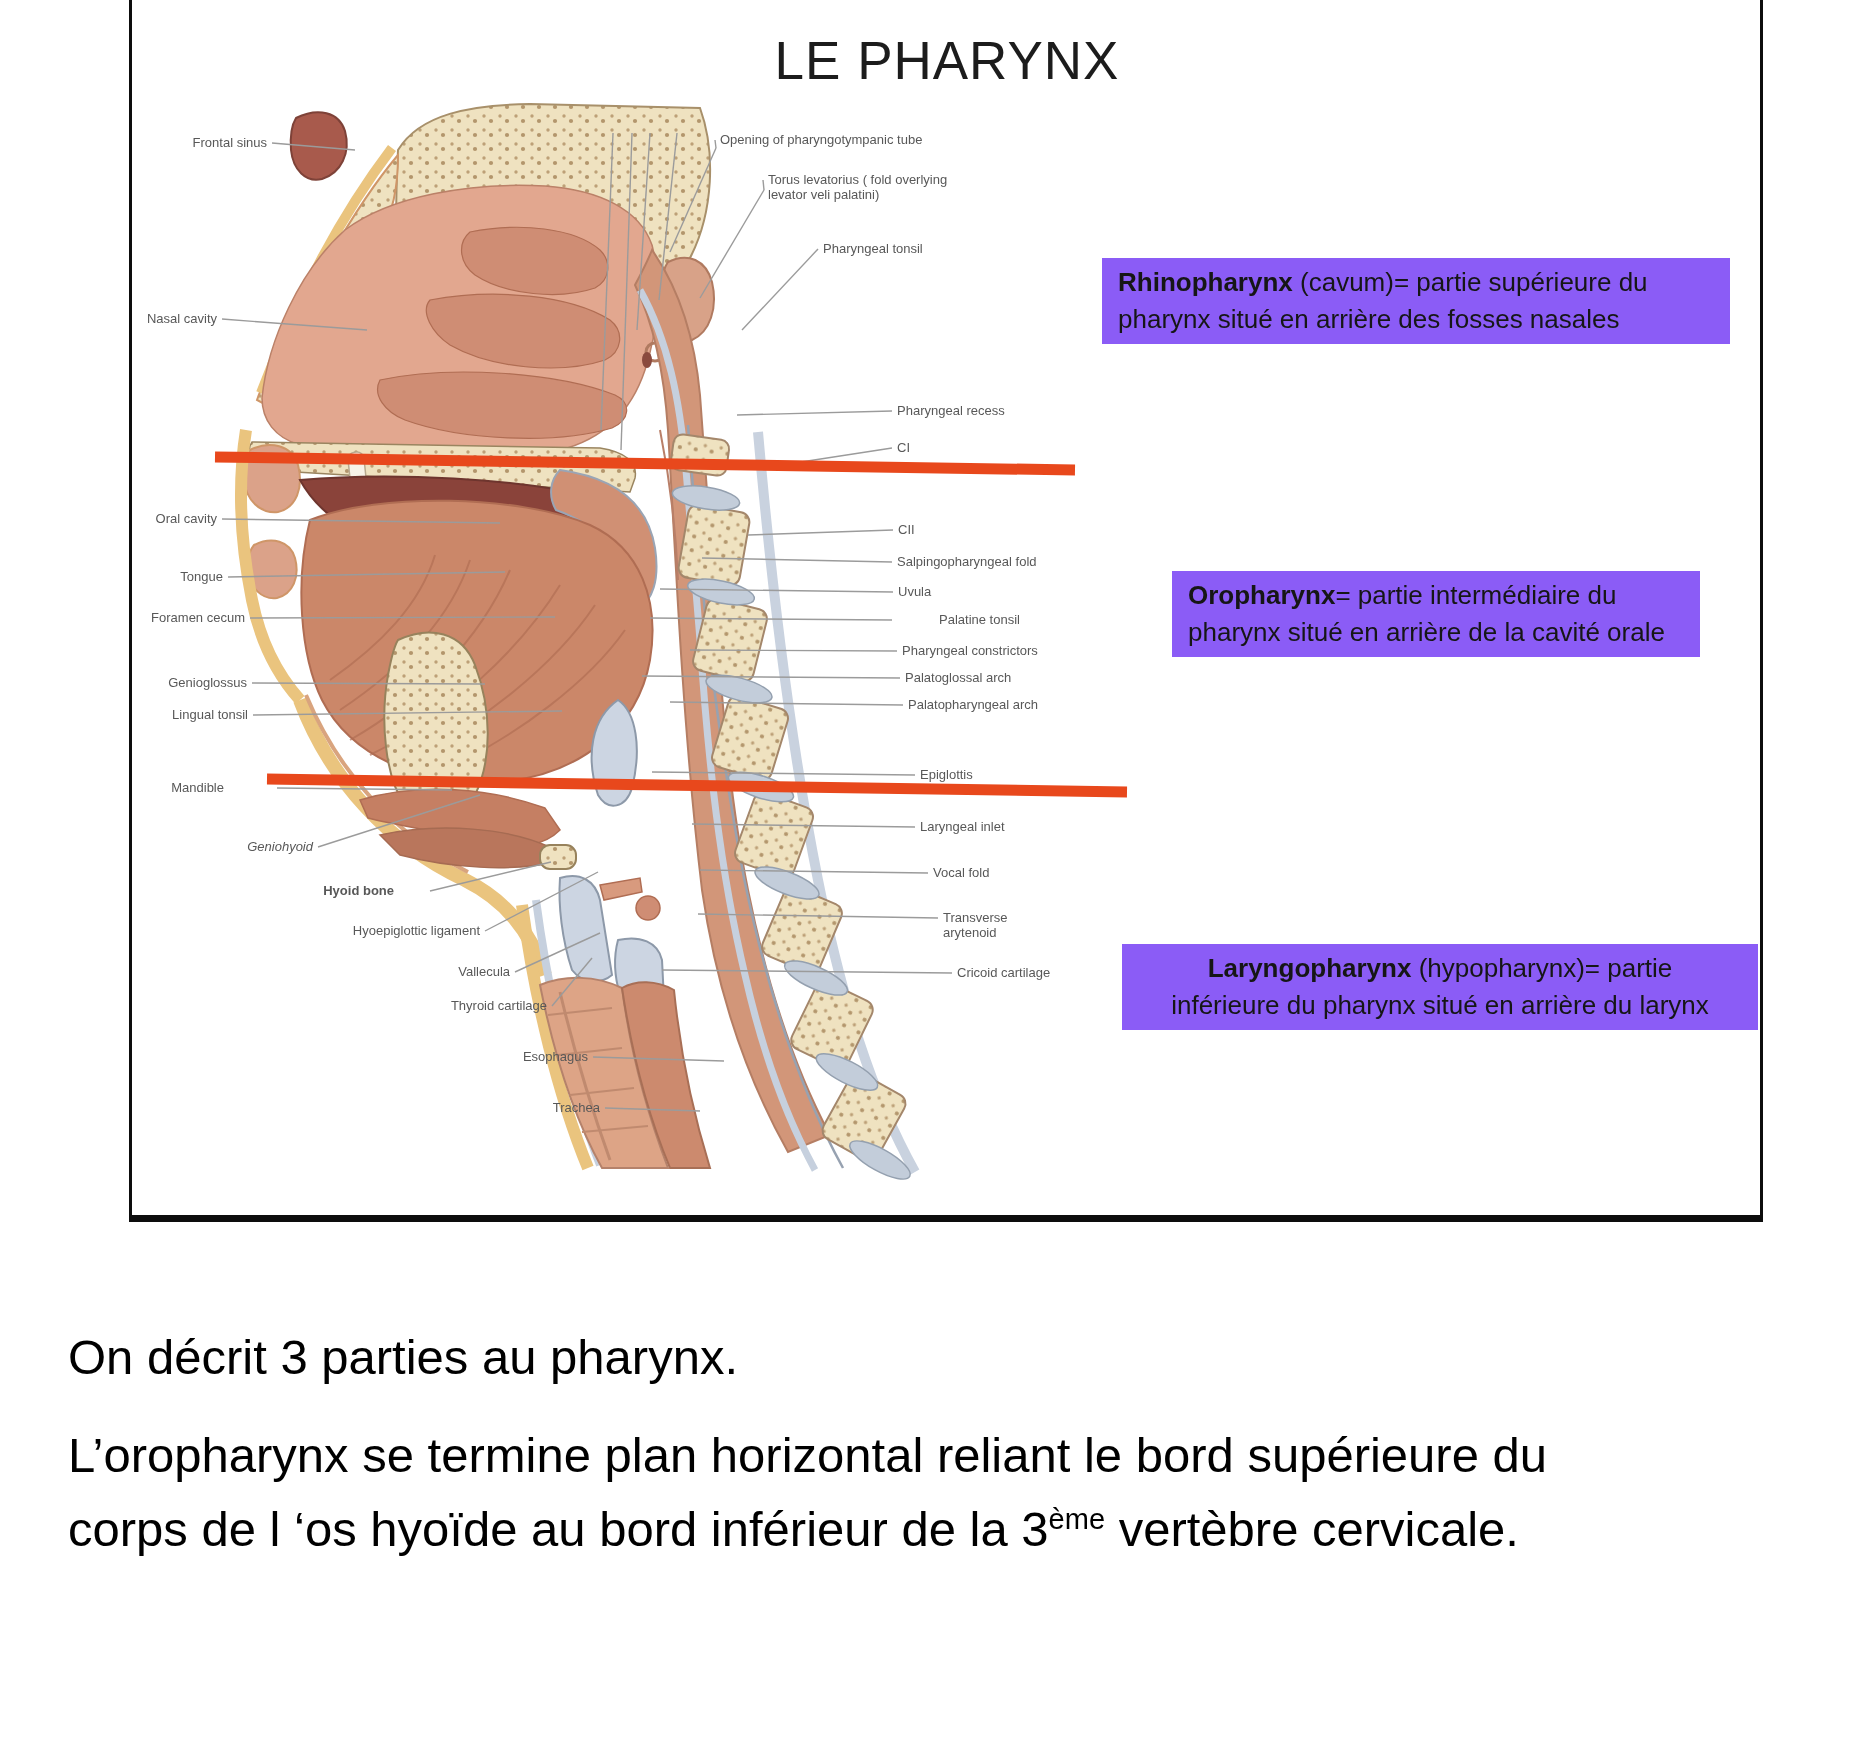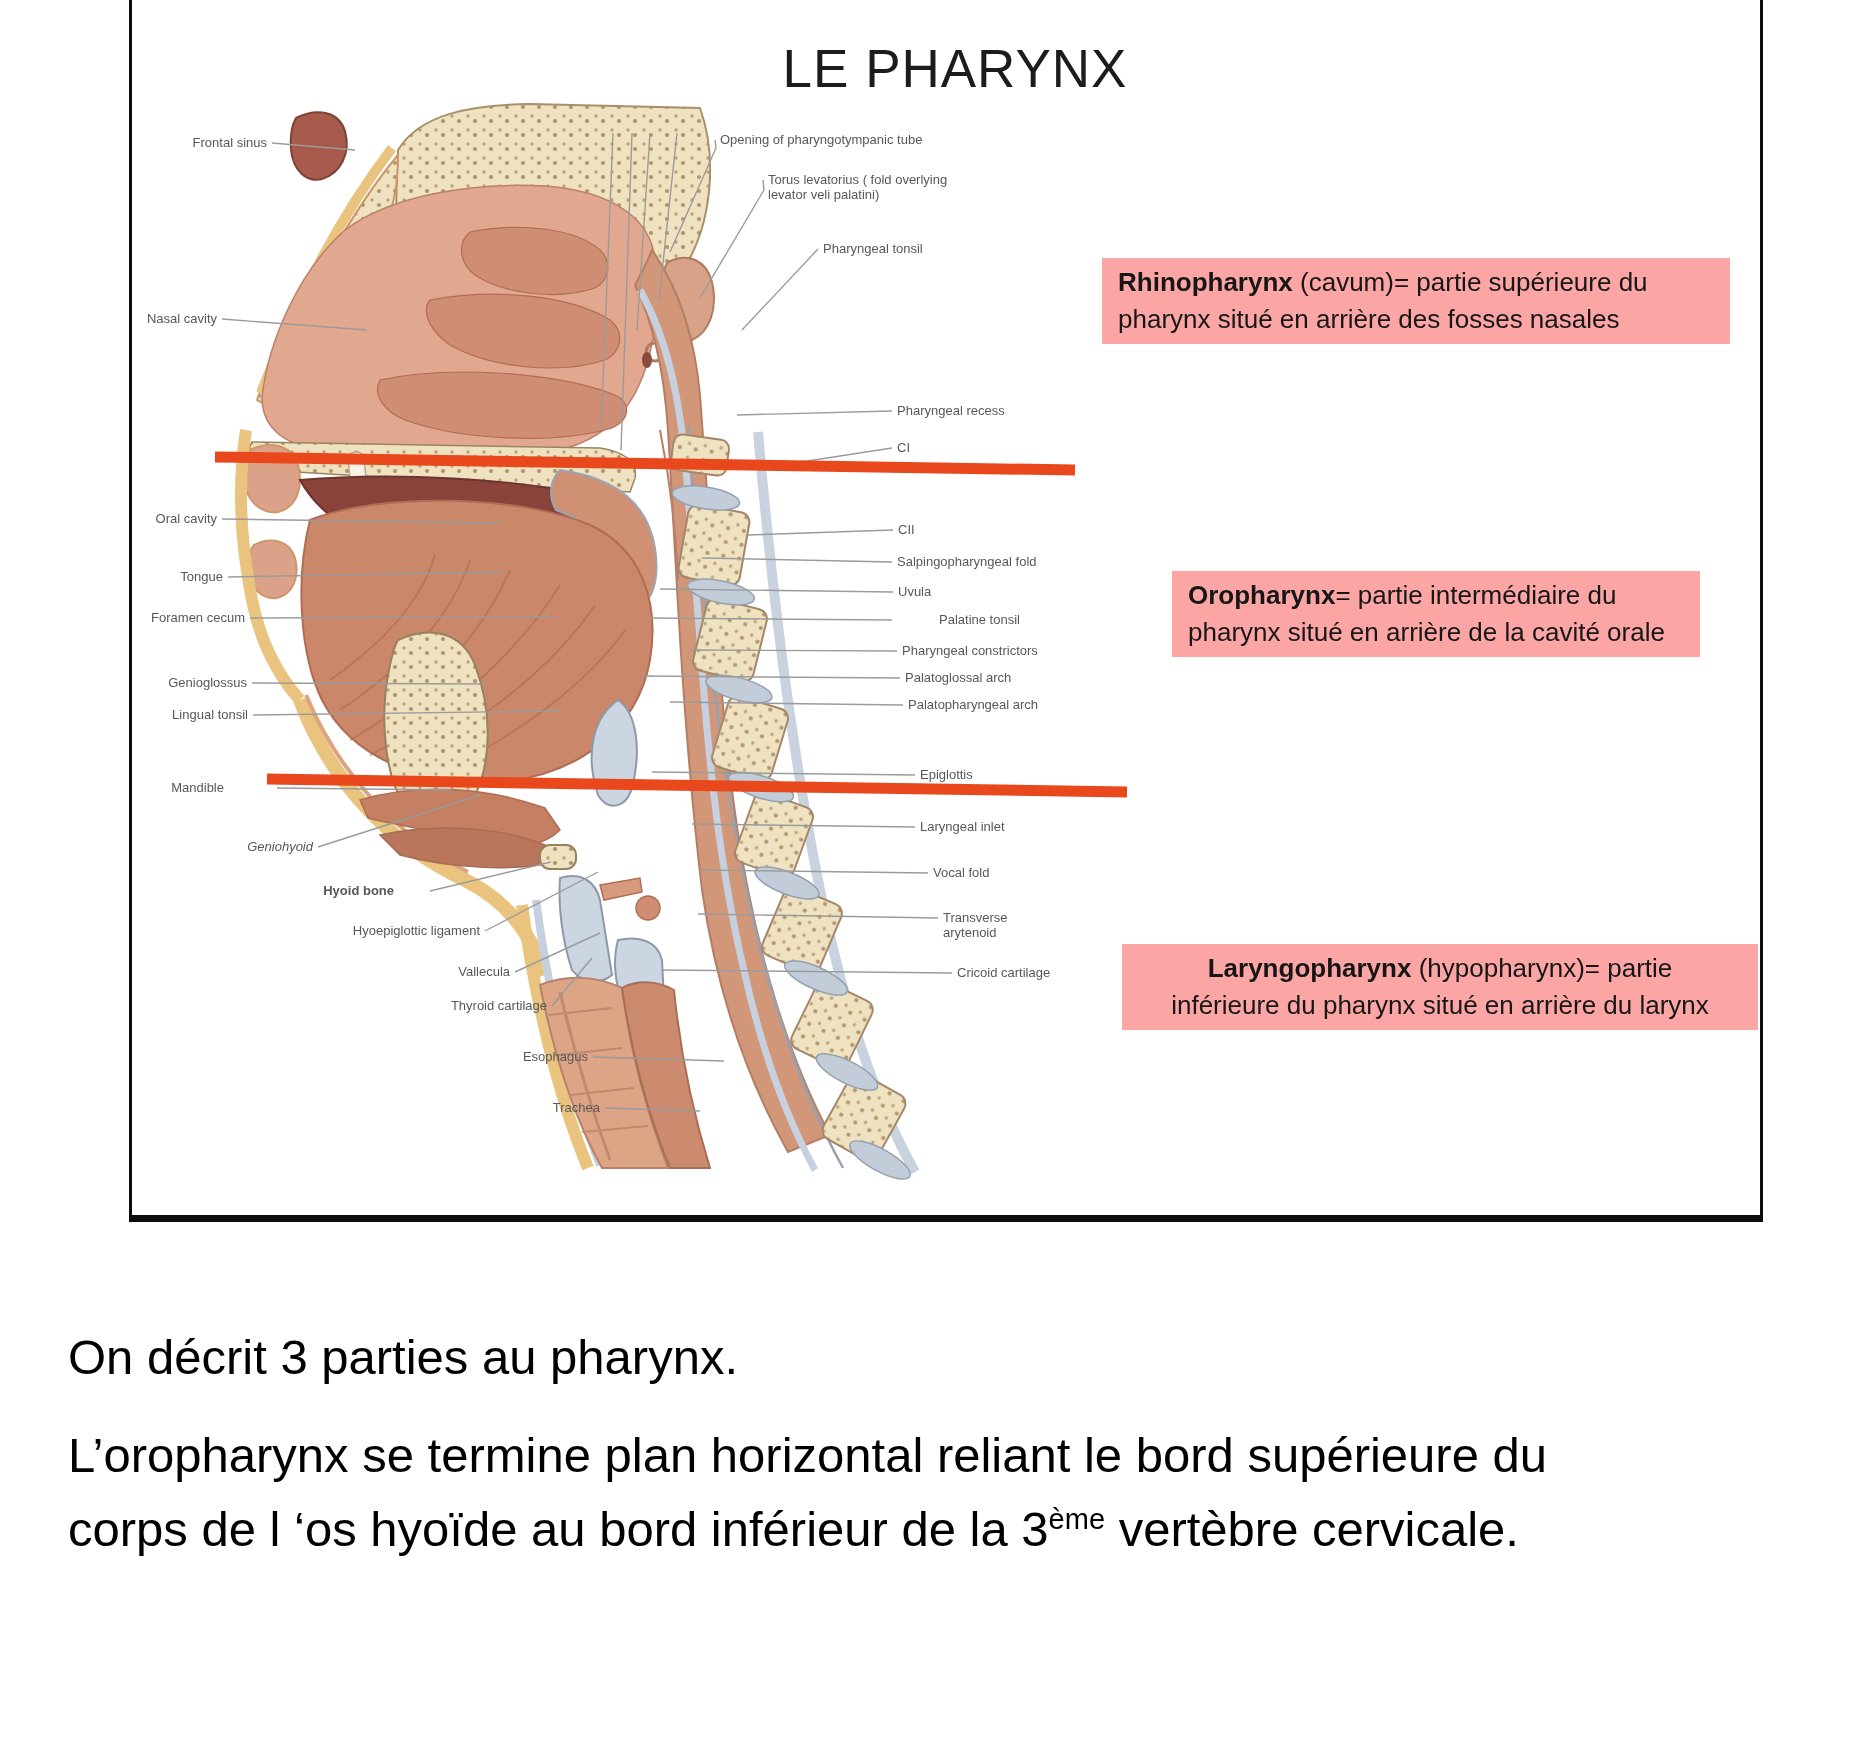--- a/index.html
+++ b/index.html
@@ -6,31 +6,31 @@
   body{
     width:1864px;height:1757px;position:relative;background:#ffffff;
     font-family:"Liberation Sans",sans-serif;overflow:hidden;
   }
   .frame{
     position:absolute;left:129px;top:-4px;width:1634px;height:1226px;
     border:3px solid #0d0d0d;border-bottom-width:7px;box-sizing:border-box;
     background:transparent;
   }
   .title{
-    position:absolute;left:131px;top:30px;width:1632px;margin:8px;
+    position:absolute;left:131px;top:30px;width:1632px;margin:0;
     text-align:center;font-size:53px;font-weight:500;letter-spacing:1px;color:#1c1c1c;
   }
   svg.art{position:absolute;left:0;top:0;pointer-events:none;}
   .lbl{
     position:absolute;font-size:13px;line-height:15px;color:#585858;
     white-space:pre-line;
   }
   .lbl.l{text-align:right;padding-left:7px;}
   .callout{
-    position:absolute;background:#fca5a5;color:#161616;
+    position:absolute;background:#8b5cf6;color:#161616;
     font-size:26px;line-height:37px;padding:6px 16px;box-sizing:border-box;
     white-space:nowrap;
   }
   .callout b{font-weight:700;}
   .callout.center{text-align:center;}
   .bodytext{
     position:absolute;left:68px;top:1320px;width:1700px;
     font-size:49px;line-height:74px;color:#000;
   }
   .bodytext p{margin:0 0 24px 0;}

